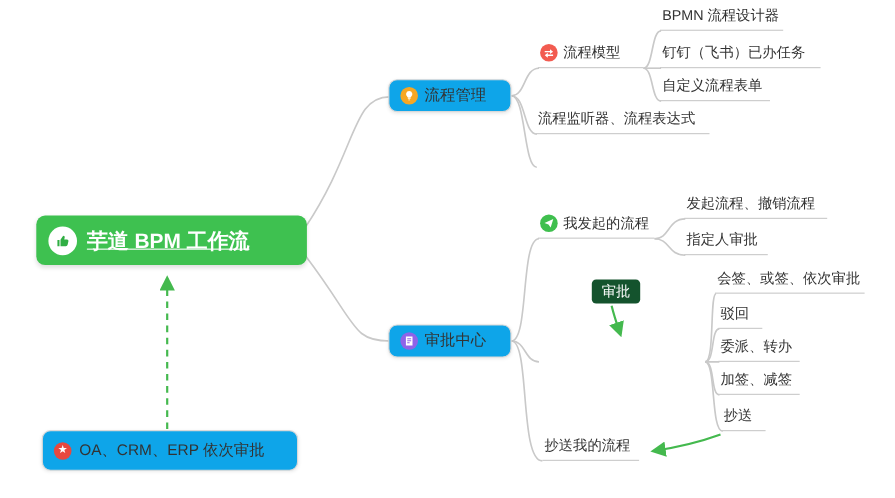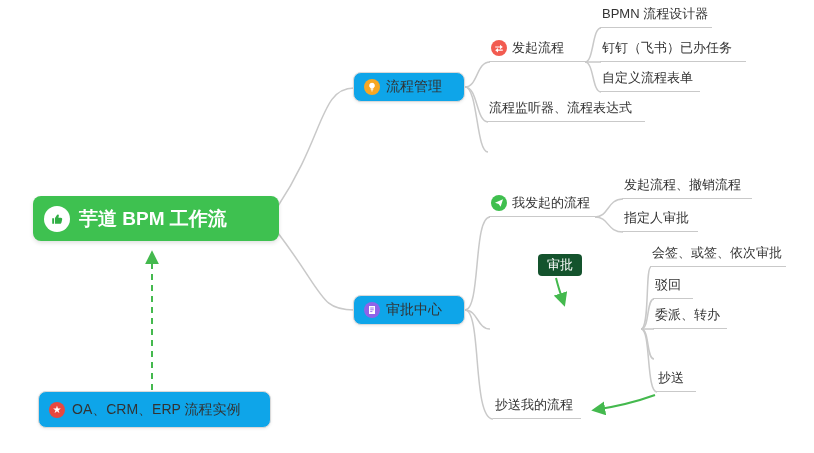--- a/index.html
+++ b/index.html
@@ -3,21 +3,21 @@
 <meta charset="utf-8">
 <style>
   html,body{margin:0;padding:0;background:#fff;}
   body{font-family:"Liberation Sans","DejaVu Sans",sans-serif;}
   #canvas{position:relative;width:814px;height:453px;background:#fff;overflow:hidden;}
   svg.links{position:absolute;left:0;top:0;}
 
   .node{position:absolute;box-sizing:border-box;display:flex;align-items:center;white-space:nowrap;}
 
   .root{background:#3ec150;border-radius:8px;color:#fff;font-size:19px;font-weight:bold;
-        gap:9px;padding-left:11px;box-shadow:0 2px 4px rgba(0,0,0,.12);}
+        gap:9px;padding-left:11px;box-shadow:0 2px 4px rgba(0,0,0,.12);text-decoration:underline;}
   .root-icon{width:26px;height:26px;border-radius:50%;background:#fff;display:flex;
              align-items:center;justify-content:center;flex:0 0 auto;}
 
   .box{background:#0ea5e9;border:1px solid #d9d9d9;border-radius:8px;color:#333;font-size:14px;
        gap:6px;padding:0 10px;box-shadow:0 1px 3px rgba(0,0,0,.08);}
 
   .leaf{position:absolute;box-sizing:border-box;display:flex;align-items:center;gap:5px;
         white-space:nowrap;font-size:13px;color:#333;height:23px;
         padding:0 4px 5px 2px;border-bottom:1.5px solid #c9c9c9;}
 
@@ -87,21 +87,21 @@
     <span>流程管理</span>
   </div>
 
   <div class="leaf" style="left:489px;top:39px;width:96px">
     <span class="icon" style="background:#f25b50">
       <svg width="10" height="10" viewBox="0 0 10 10">
           <path fill="#fff" d="M1.2 3.4h4.8V1.8L8.8 4 6 6.2V4.6H1.2z"></path>
           <path fill="#fff" d="M8.8 6.6H4V5L1.2 7.2 4 9.4V7.8h4.8z"></path>
         </svg>
     </span>
-    <span>发起流程</span>
+    <span>流程模型</span>
   </div>
 
   <div class="leaf" style="left:600px;top:5px;width:112px">
     <span>BPMN 流程设计器</span>
   </div>
 
   <div class="leaf" style="left:600px;top:39px;width:146px">
     <span>钉钉（飞书）已办任务</span>
   </div>
 
@@ -151,29 +151,32 @@
   </div>
 
   <div class="leaf" style="left:653px;top:276px;width:40px">
     <span>驳回</span>
   </div>
 
   <div class="leaf" style="left:653px;top:306px;width:74px">
     <span>委派、转办</span>
   </div>
 
+  <div class="leaf" style="left:653px;top:336px;width:74px">
+    <span>加签、减签</span>
+  </div>
 
   <div class="leaf" style="left:656px;top:369px;width:40px">
     <span>抄送</span>
   </div>
 
   <div class="leaf" style="left:493px;top:396px;width:88px">
     <span>抄送我的流程</span>
   </div>
 
   <div class="node box" style="left:38px;top:391px;width:233px;height:37px;gap:7px">
     <span class="icon" style="background:#e8483f">
       <span class="star-glyph">★</span>
     </span>
-    <span>OA、CRM、ERP 流程实例</span>
+    <span>OA、CRM、ERP 依次审批</span>
   </div>
 
 </div>
 
 </body></html>

